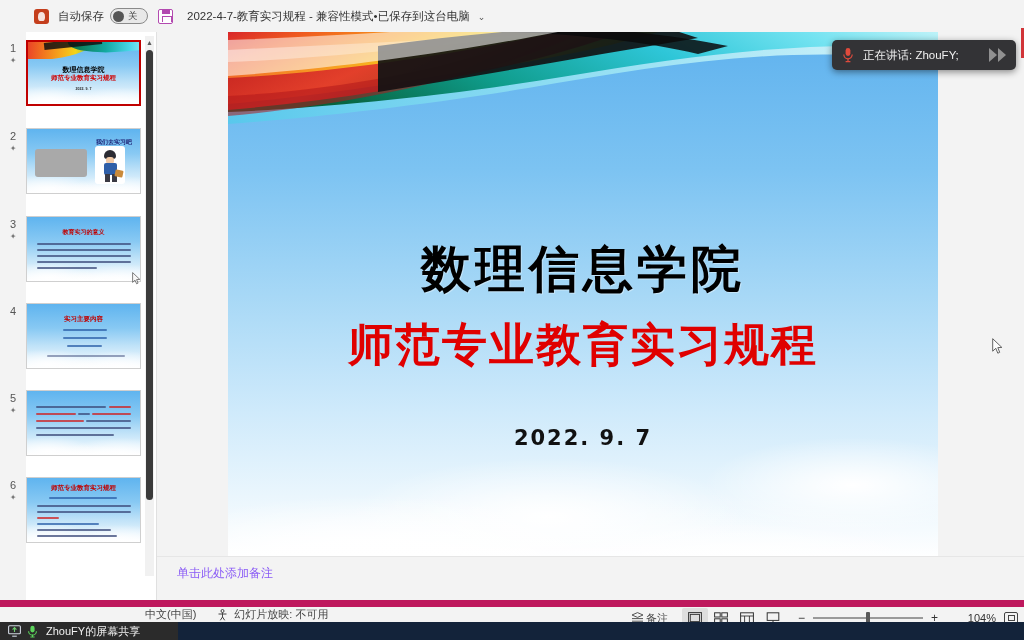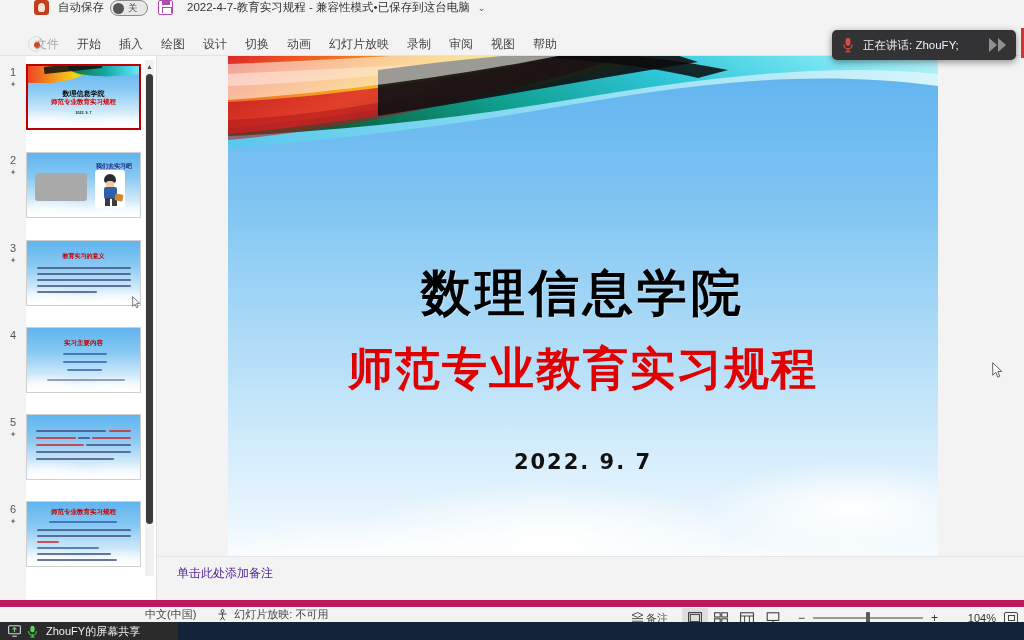--- a/index.html
+++ b/index.html
@@ -24,21 +24,21 @@
   
   #ppt {
     position:absolute; left:0; top:0; width:1024px; height:622px;
     background:#f3f3f3;
     display:flex; flex-direction:column;
   }
 
   
   #titlebar {
     height:32px; background:#f3f3f3;
-    display:flex; align-items:flex-start; position:relative;
+    display:flex; align-items:center; position:relative;
     padding-left:26px;
   }
   .tb-appicon {
     width:15px;height:15px;border-radius:3px;background:#c43e1c;
     margin-left:8px; position:relative; flex:none;
   }
   .tb-appicon::after{
     content:""; position:absolute; left:4px; top:3px; width:7px;height:9px;
     border-radius:50% 50% 40% 40%; background:#fff; opacity:.85;
   }
@@ -200,21 +200,21 @@
     font-weight:bold; color:#111; font-size:21px; letter-spacing:2px;
     top:394px;
   }
 
   
   #notes {
     position:absolute; left:0; bottom:0; width:100%; height:44px;
     background:#f3f3f3; border-top:1px solid #e6e6e6;
     display:flex; align-items:flex-start; padding:8px 0 0 20px;
   }
-  #notes .ntext{ font-size:12px;color:#4c1d95; }
+  #notes .ntext{ font-size:12px;color:#8b5cf6; }
 
   
   #stage-cursor{ position:absolute; left:992px; top:306px; width:11px;height:17px; }
 
   
   #statusbar {
     height:22px; background:#f3f3f3; border-top:7px solid #be185d;
     display:flex; align-items:center; font-size:11px; color:#444;
     position:relative; padding-left:145px;
   }
@@ -227,21 +227,21 @@
   .zoom-wrap{display:flex;align-items:center;gap:6px;margin-left:10px;}
   .zminus,.zplus{font-size:12px;color:#333;width:11px;text-align:center;}
   .ztrack{width:110px;height:1.5px;background:#9a9a9a;position:relative;}
   .zknob{position:absolute;left:53px;top:-5px;width:4px;height:12px;background:#5a5a5a;border-radius:1px;}
   .zpct{font-size:11px;color:#333;margin-left:20px;width:36px;text-align:right;}
   .zfit{margin-left:8px;width:14px;height:13px;border:1.3px solid #444;border-radius:2px;position:relative;}
   .zfit::after{content:"";position:absolute;left:2.5px;top:2.5px;right:2.5px;bottom:2.5px;border:1.2px solid #444;}
 
   
   #speaking {
-    position:absolute; left:832px; top:30px; width:184px; height:30px;
+    position:absolute; left:832px; top:40px; width:184px; height:30px;
     background:#333336; border-radius:5px; display:flex; align-items:center;
     padding:0 10px; gap:9px; box-shadow:0 2px 7px rgba(0,0,0,.45); z-index:40;
   }
   #speaking .mic{ width:12px;height:16px; position:relative; flex:none; }
   #speaking .sp-text{ color:#f0f0f0; font-size:11.5px; white-space:nowrap; }
   #speaking .chev{ margin-left:auto; display:flex; gap:1px; opacity:.62;}
   #speaking .chev i{ display:block; width:0;height:0; border-left:8px solid #c9c9c9;
      border-top:7px solid transparent; border-bottom:7px solid transparent; }
 
   
@@ -280,35 +280,20 @@
       <div class="tb-saveicon"></div>
       <span class="tb-doctitle">
         <span>2022-4-7-教育实习规程</span>
         <span>-  兼容性模式•已保存到这台电脑</span>
         <span class="tb-chev">⌄</span>
       </span>
 
 
     </div>
 
-    <div id="ribbon">
-      <div class="ribbon-overlaydot"></div>
-      <span class="rtab file">文件</span>
-      <span class="rtab">开始</span>
-      <span class="rtab">插入</span>
-      <span class="rtab">绘图</span>
-      <span class="rtab">设计</span>
-      <span class="rtab">切换</span>
-      <span class="rtab">动画</span>
-      <span class="rtab">幻灯片放映</span>
-      <span class="rtab">录制</span>
-      <span class="rtab">审阅</span>
-      <span class="rtab">视图</span>
-      <span class="rtab">帮助</span>
-    </div>
 
     <div id="body">
 
       <div id="thumbs">
 
         <div class="thumb-row selected" style="margin-top:2px;">
           <div class="thumb-num">
             <span>1</span><span class="star">✦</span>
           </div>
           <div class="thumb-box">

